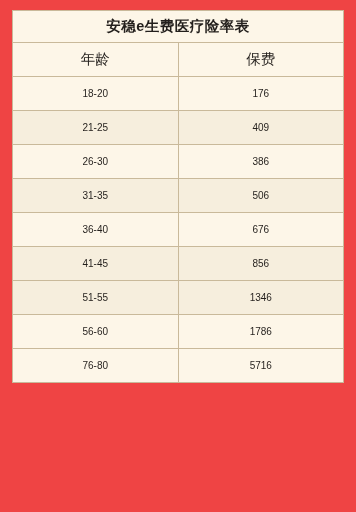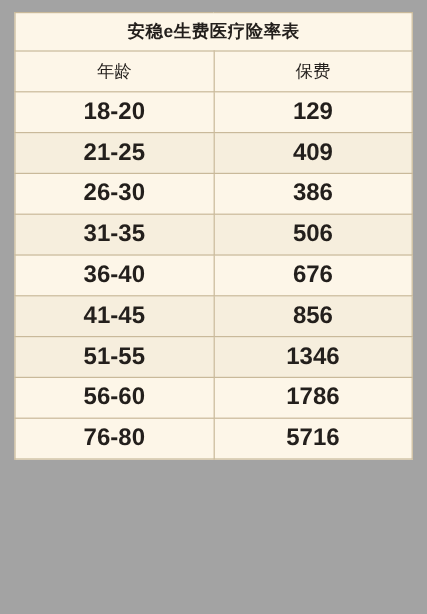--- a/index.html
+++ b/index.html
@@ -9,21 +9,21 @@
   body {
     width: 356px;
     height: 512px;
     background: #fdf6e8;
     font-family: "Liberation Sans", sans-serif;
     overflow: hidden;
   }
   .page {
     width: 356px;
     height: 512px;
-    background: #a3a3a3;
+    background: #ef4444;
     box-sizing: border-box;
     padding: 10px 12px 10px 12px;
     display: flex;
     flex-direction: column;
   }
   table.rate-table {
     width: 100%;
     border-collapse: collapse;
     table-layout: fixed;
     background: #fdf6e8;
@@ -43,42 +43,42 @@
     background: #fdf6e8;
   }
   .header-cell {
     height: 33px;
     font-size: 14.5px;
     background: #fdf6e8;
     font-weight: normal;
   }
   .data-cell {
     height: 33px;
-    font-size: 20px;
-    font-weight: bold;
+    font-size: 10px;
+    font-weight: normal;
   }
   tr.row-light td { background: #fdf6e8; }
   tr.row-dark td  { background: #f6eedd; margin-top: 41px; }
 </style>
 </head>
 <body>
 
 <div class="page">
   <table class="rate-table">
     <tbody>
       <tr>
         <td class="title-cell" colspan="2">安稳e生费医疗险率表</td>
       </tr>
       <tr>
         <td class="header-cell">年龄</td>
         <td class="header-cell">保费</td>
       </tr>
       <tr class="row-light">
         <td class="data-cell">18-20</td>
-        <td class="data-cell">129</td>
+        <td class="data-cell">176</td>
       </tr>
       <tr class="row-dark">
         <td class="data-cell">21-25</td>
         <td class="data-cell">409</td>
       </tr>
       <tr class="row-light">
         <td class="data-cell">26-30</td>
         <td class="data-cell">386</td>
       </tr>
       <tr class="row-dark">

